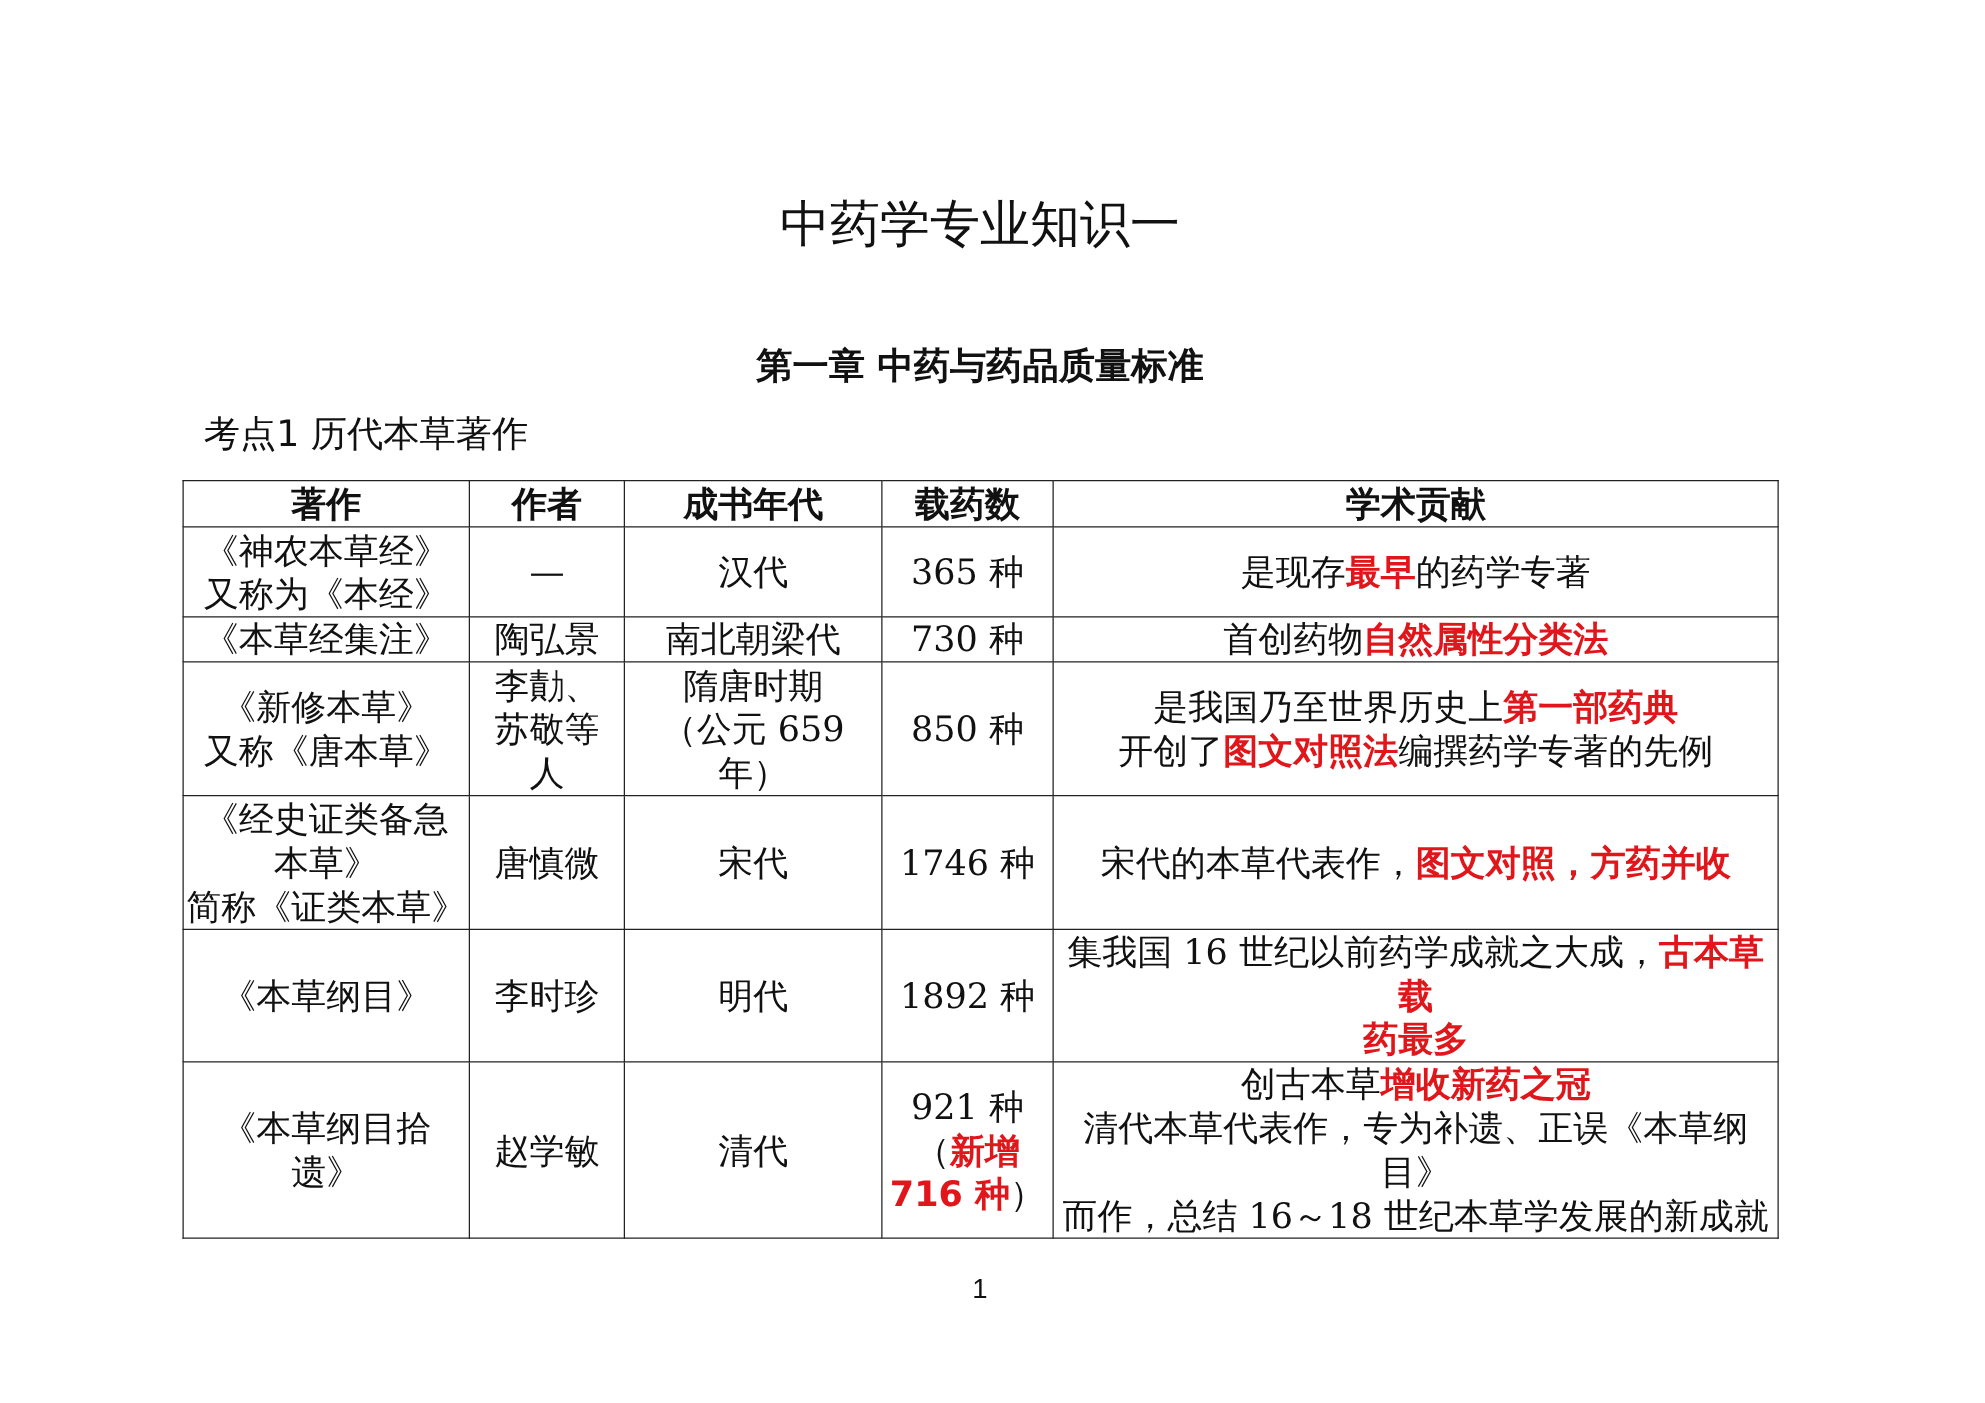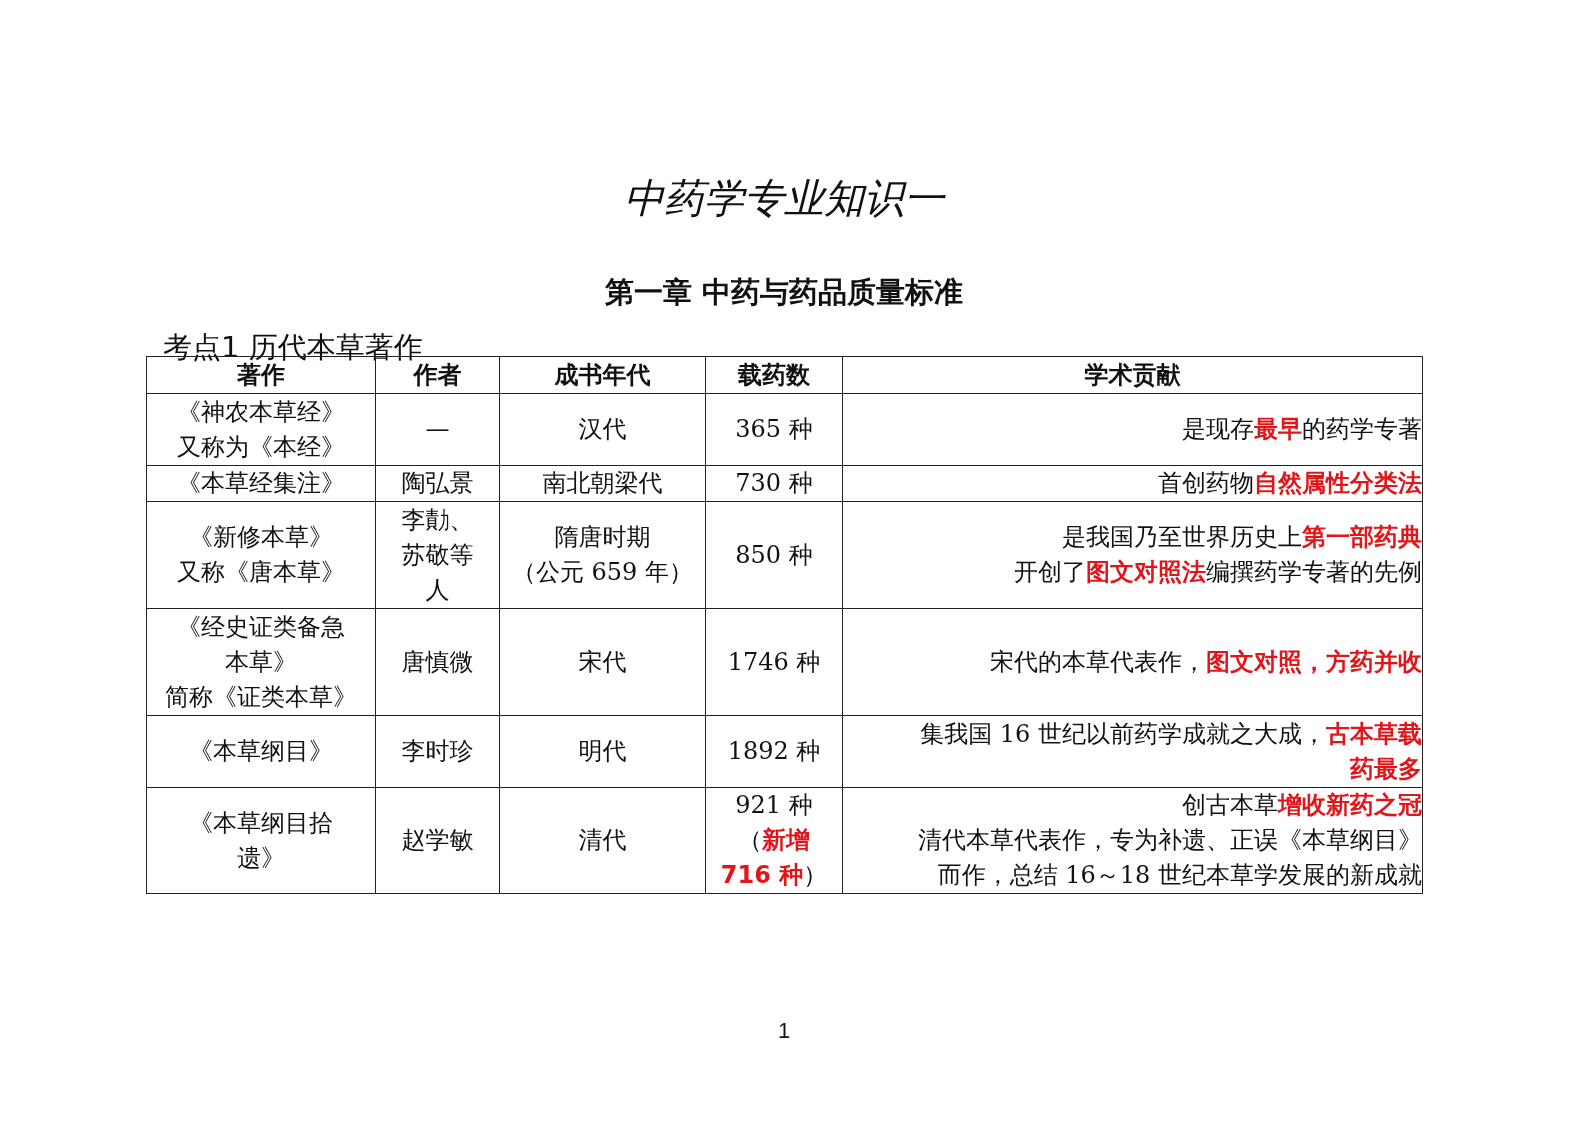--- a/index.html
+++ b/index.html
@@ -1,44 +1,44 @@
 <!DOCTYPE html>
 <html><head>
 <meta charset="utf-8">
 <style>
   html, body { margin: 0; padding: 0; background: #ffffff; }
   body {
     width: 1588px; height: 1122px; position: relative; overflow: hidden;
     font-family: "DejaVu Serif", "Liberation Serif", serif; color: #111;
   }
   .doc-title {
-    position: absolute; left: 0; width: 1568px; top: 170px; text-align: center;
-    font-family: "DejaVu Sans", sans-serif; font-size: 40px; line-height: 56px; font-weight: 500; font-style: italic;
+    position: absolute; left: 0; width: 1568px; top: 152px; text-align: center;
+    font-family: "DejaVu Sans", sans-serif; font-size: 40px; line-height: 56px; font-weight: 500;
   }
   .chapter-title {
     position: absolute; left: 0; width: 1568px; top: 272px; text-align: center;
     font-family: "DejaVu Sans", sans-serif; font-size: 29px; line-height: 40px; font-weight: bold;
   }
   .section-title {
     position: absolute; left: 163px; top: 327px;
     font-family: "DejaVu Sans", sans-serif; font-size: 29px; line-height: 40px; font-weight: normal;
   }
   table.herbal {
-    position: absolute; left: 146px; top: 356px; width: 1276px;
+    position: absolute; left: 146px; top: 384px; width: 1276px;
     border-collapse: collapse; table-layout: fixed;
-    font-size: 24px; line-height: 35px;
+    font-size: 28px; line-height: 35px;
   }
   table.herbal th, table.herbal td {
     border: 1.5px solid #222; padding: 0; vertical-align: middle;
   }
   table.herbal th {
     font-family: "DejaVu Sans", sans-serif; font-weight: bold; height: 36px; text-align: center;
   }
   td.c { text-align: center; }
-  td.contrib { text-align: right; padding-left: 16px; padding-right: 6px; }
+  td.contrib { text-align: center; padding-left: 16px; padding-right: 6px; }
   .red { color: #e0161b; font-weight: bold; font-family: "DejaVu Sans", sans-serif; }
   .line { display: block; }
   .page-number {
     position: absolute; left: 0; width: 1568px; top: 1018px; text-align: center;
     font-family: "Liberation Sans", sans-serif; font-size: 22px;
   }
 </style>
 </head>
 <body>
 

